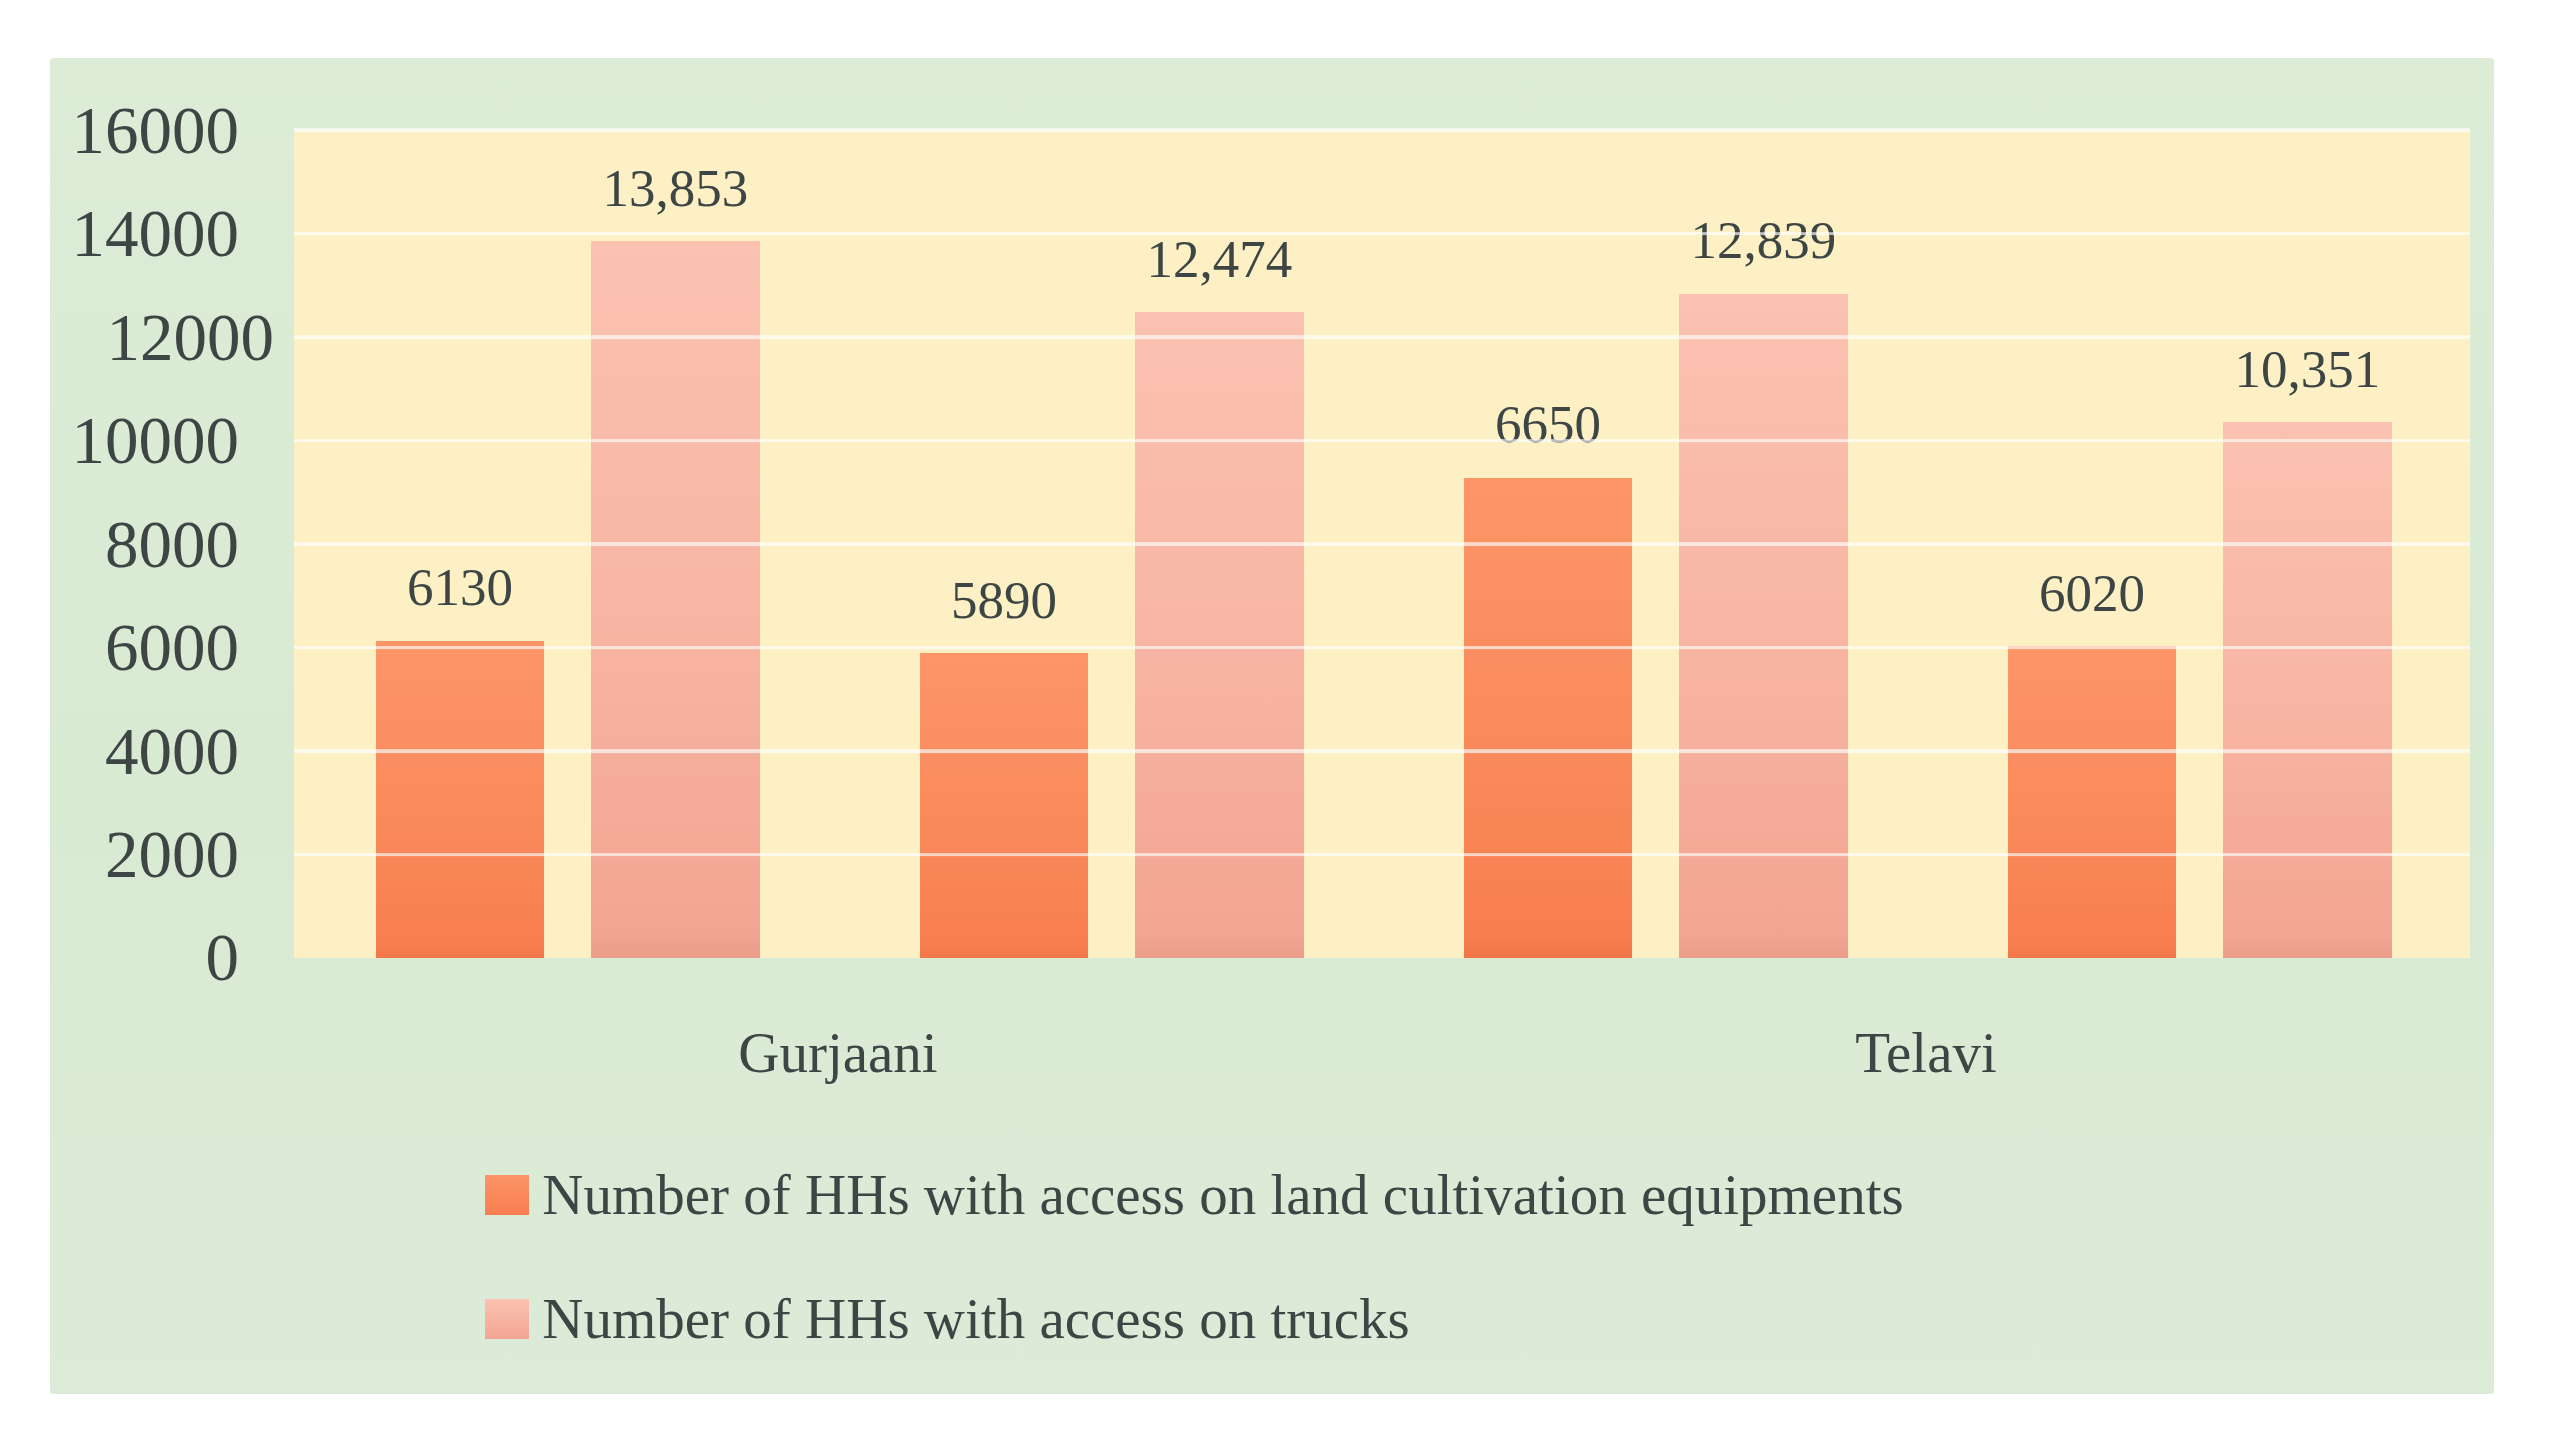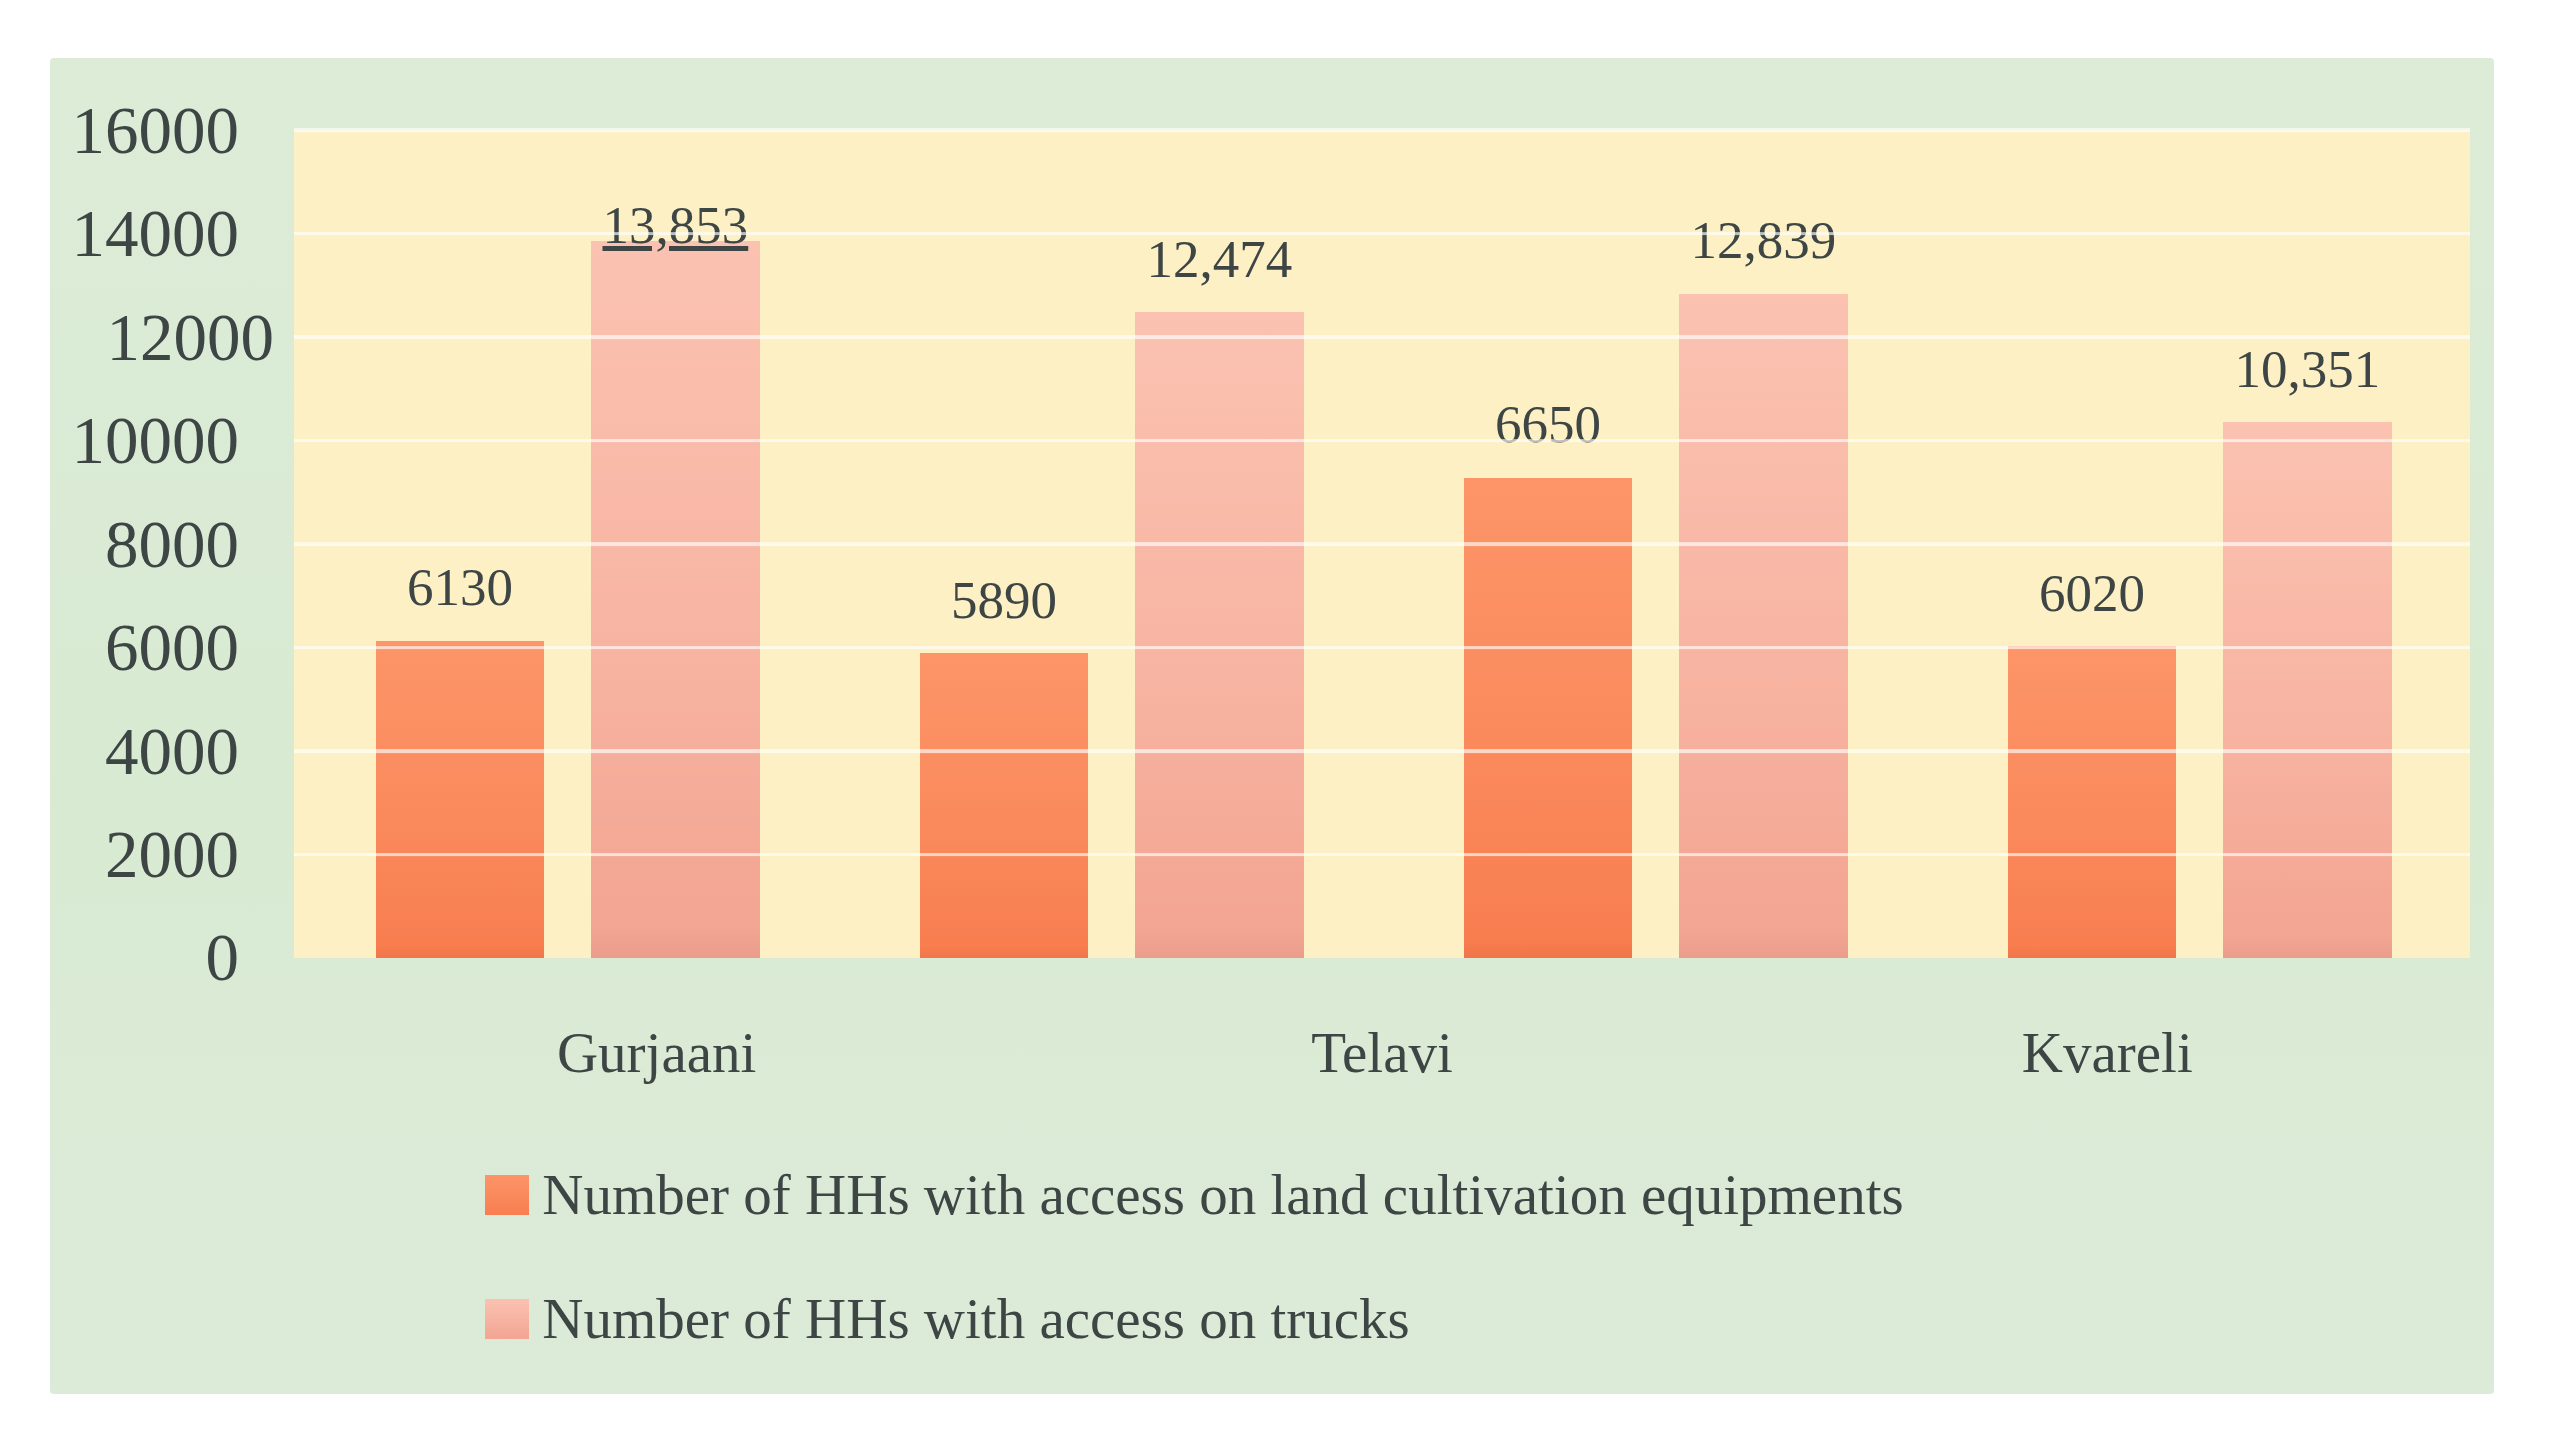--- a/index.html
+++ b/index.html
@@ -101,21 +101,21 @@
 </head>
 <body>
 
 <div class="panel">
   <div class="plot">
     <div class="groups">
         <div class="group">
           <div class="bar s0" style="height: 38.3125%;"></div>
           <div class="bar-label" style="left: 30.5%; bottom: 344px;">6130</div>
           <div class="bar s1" style="height: 86.5812%;"></div>
-          <div class="bar-label" style="left: 70.1%; bottom: 706px; text-decoration: underline;">13,853</div>
+          <div class="bar-label" style="left: 70.1%; bottom: 743px;">13,853</div>
         </div>
         <div class="group">
           <div class="bar s0" style="height: 36.8125%;"></div>
           <div class="bar-label" style="left: 30.5%; bottom: 331px;">5890</div>
           <div class="bar s1" style="height: 77.9625%;"></div>
           <div class="bar-label" style="left: 70.1%; bottom: 672px;">12,474</div>
         </div>
         <div class="group">
           <div class="bar s0" style="height: 58%;"></div>
           <div class="bar-label" style="left: 30.5%; bottom: 507px;">6650</div>
@@ -134,21 +134,20 @@
       <div class="gridline" style="top: 62.5%;"></div>
       <div class="gridline" style="top: 50%;"></div>
       <div class="gridline" style="top: 37.5%;"></div>
       <div class="gridline" style="top: 25%;"></div>
       <div class="gridline" style="top: 12.5%;"></div>
       <div class="gridline" style="top: 0%;"></div>
     </div>
   <div class="xlabels">
       <div class="xlabel">Gurjaani</div>
       <div class="xlabel">Telavi</div>
-      <div class="xlabel">Kvareli</div>
     </div>
   <div class="legend">
       <div class="legend-row">
         <span class="legend-swatch s0"></span>
         <span class="legend-label">Number of HHs with access on land cultivation equipments</span>
       </div>
       <div class="legend-row">
         <span class="legend-swatch s1"></span>
         <span class="legend-label">Number of HHs with access on trucks</span>
       </div>

